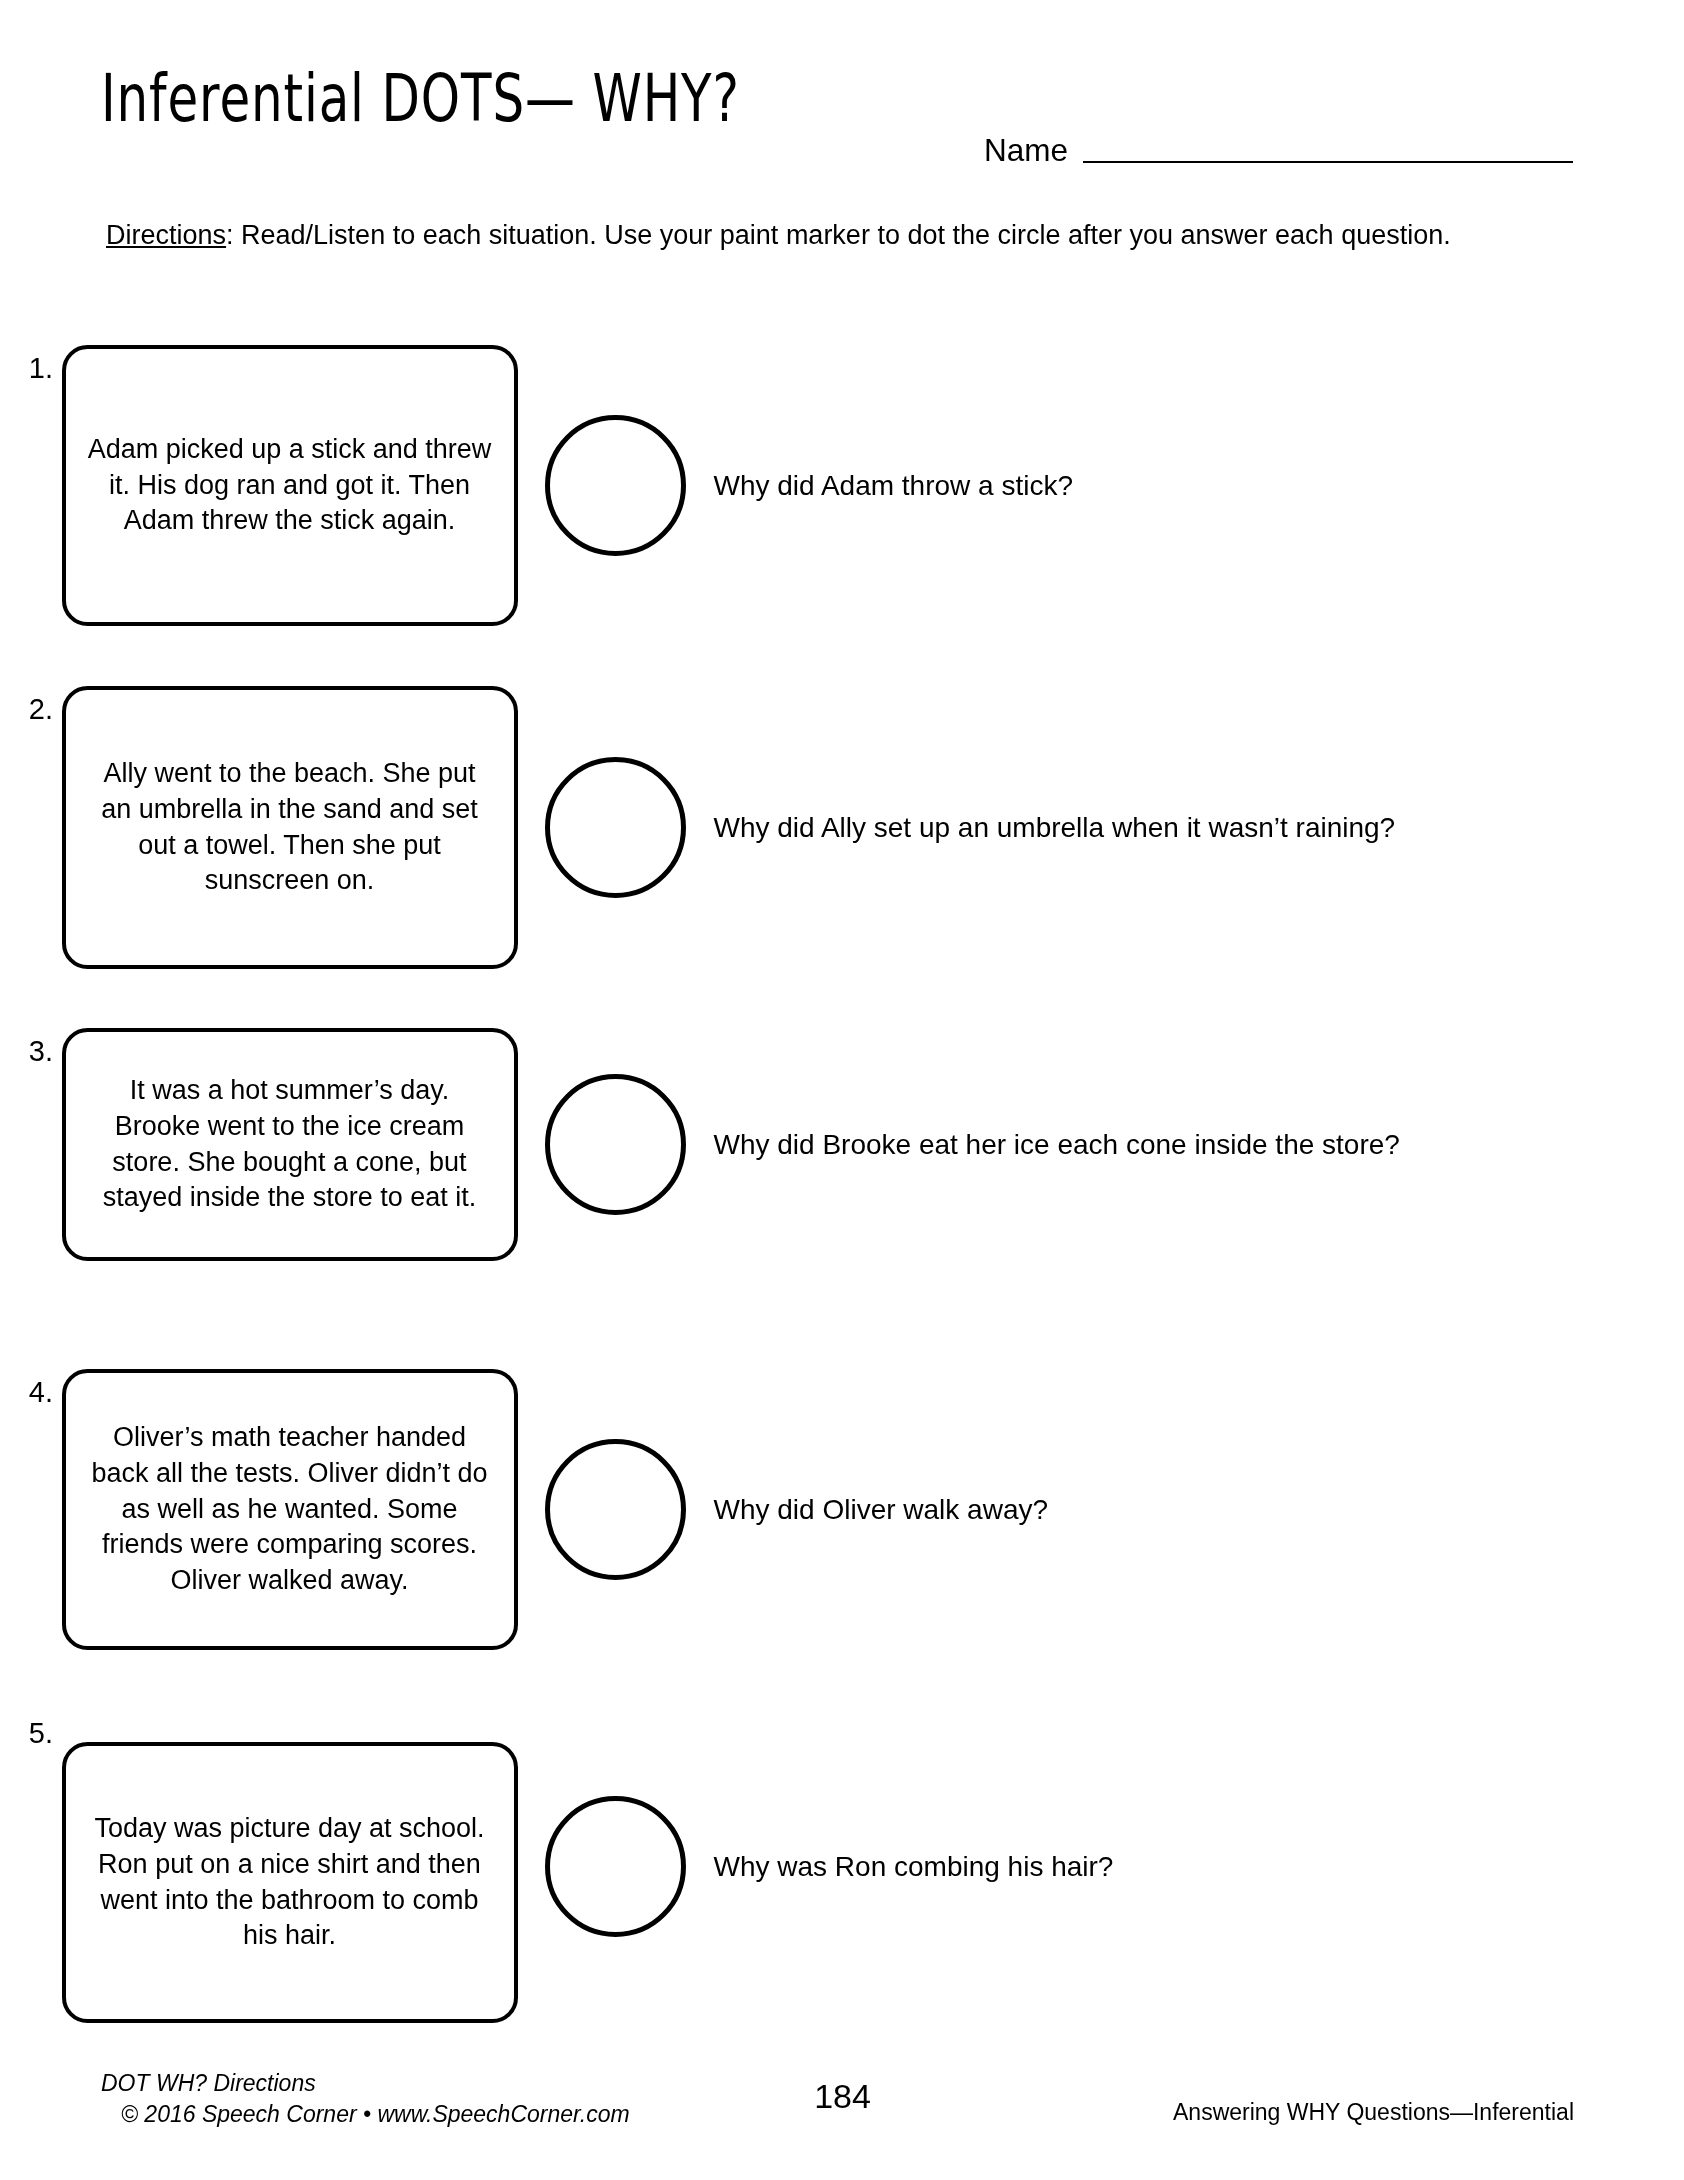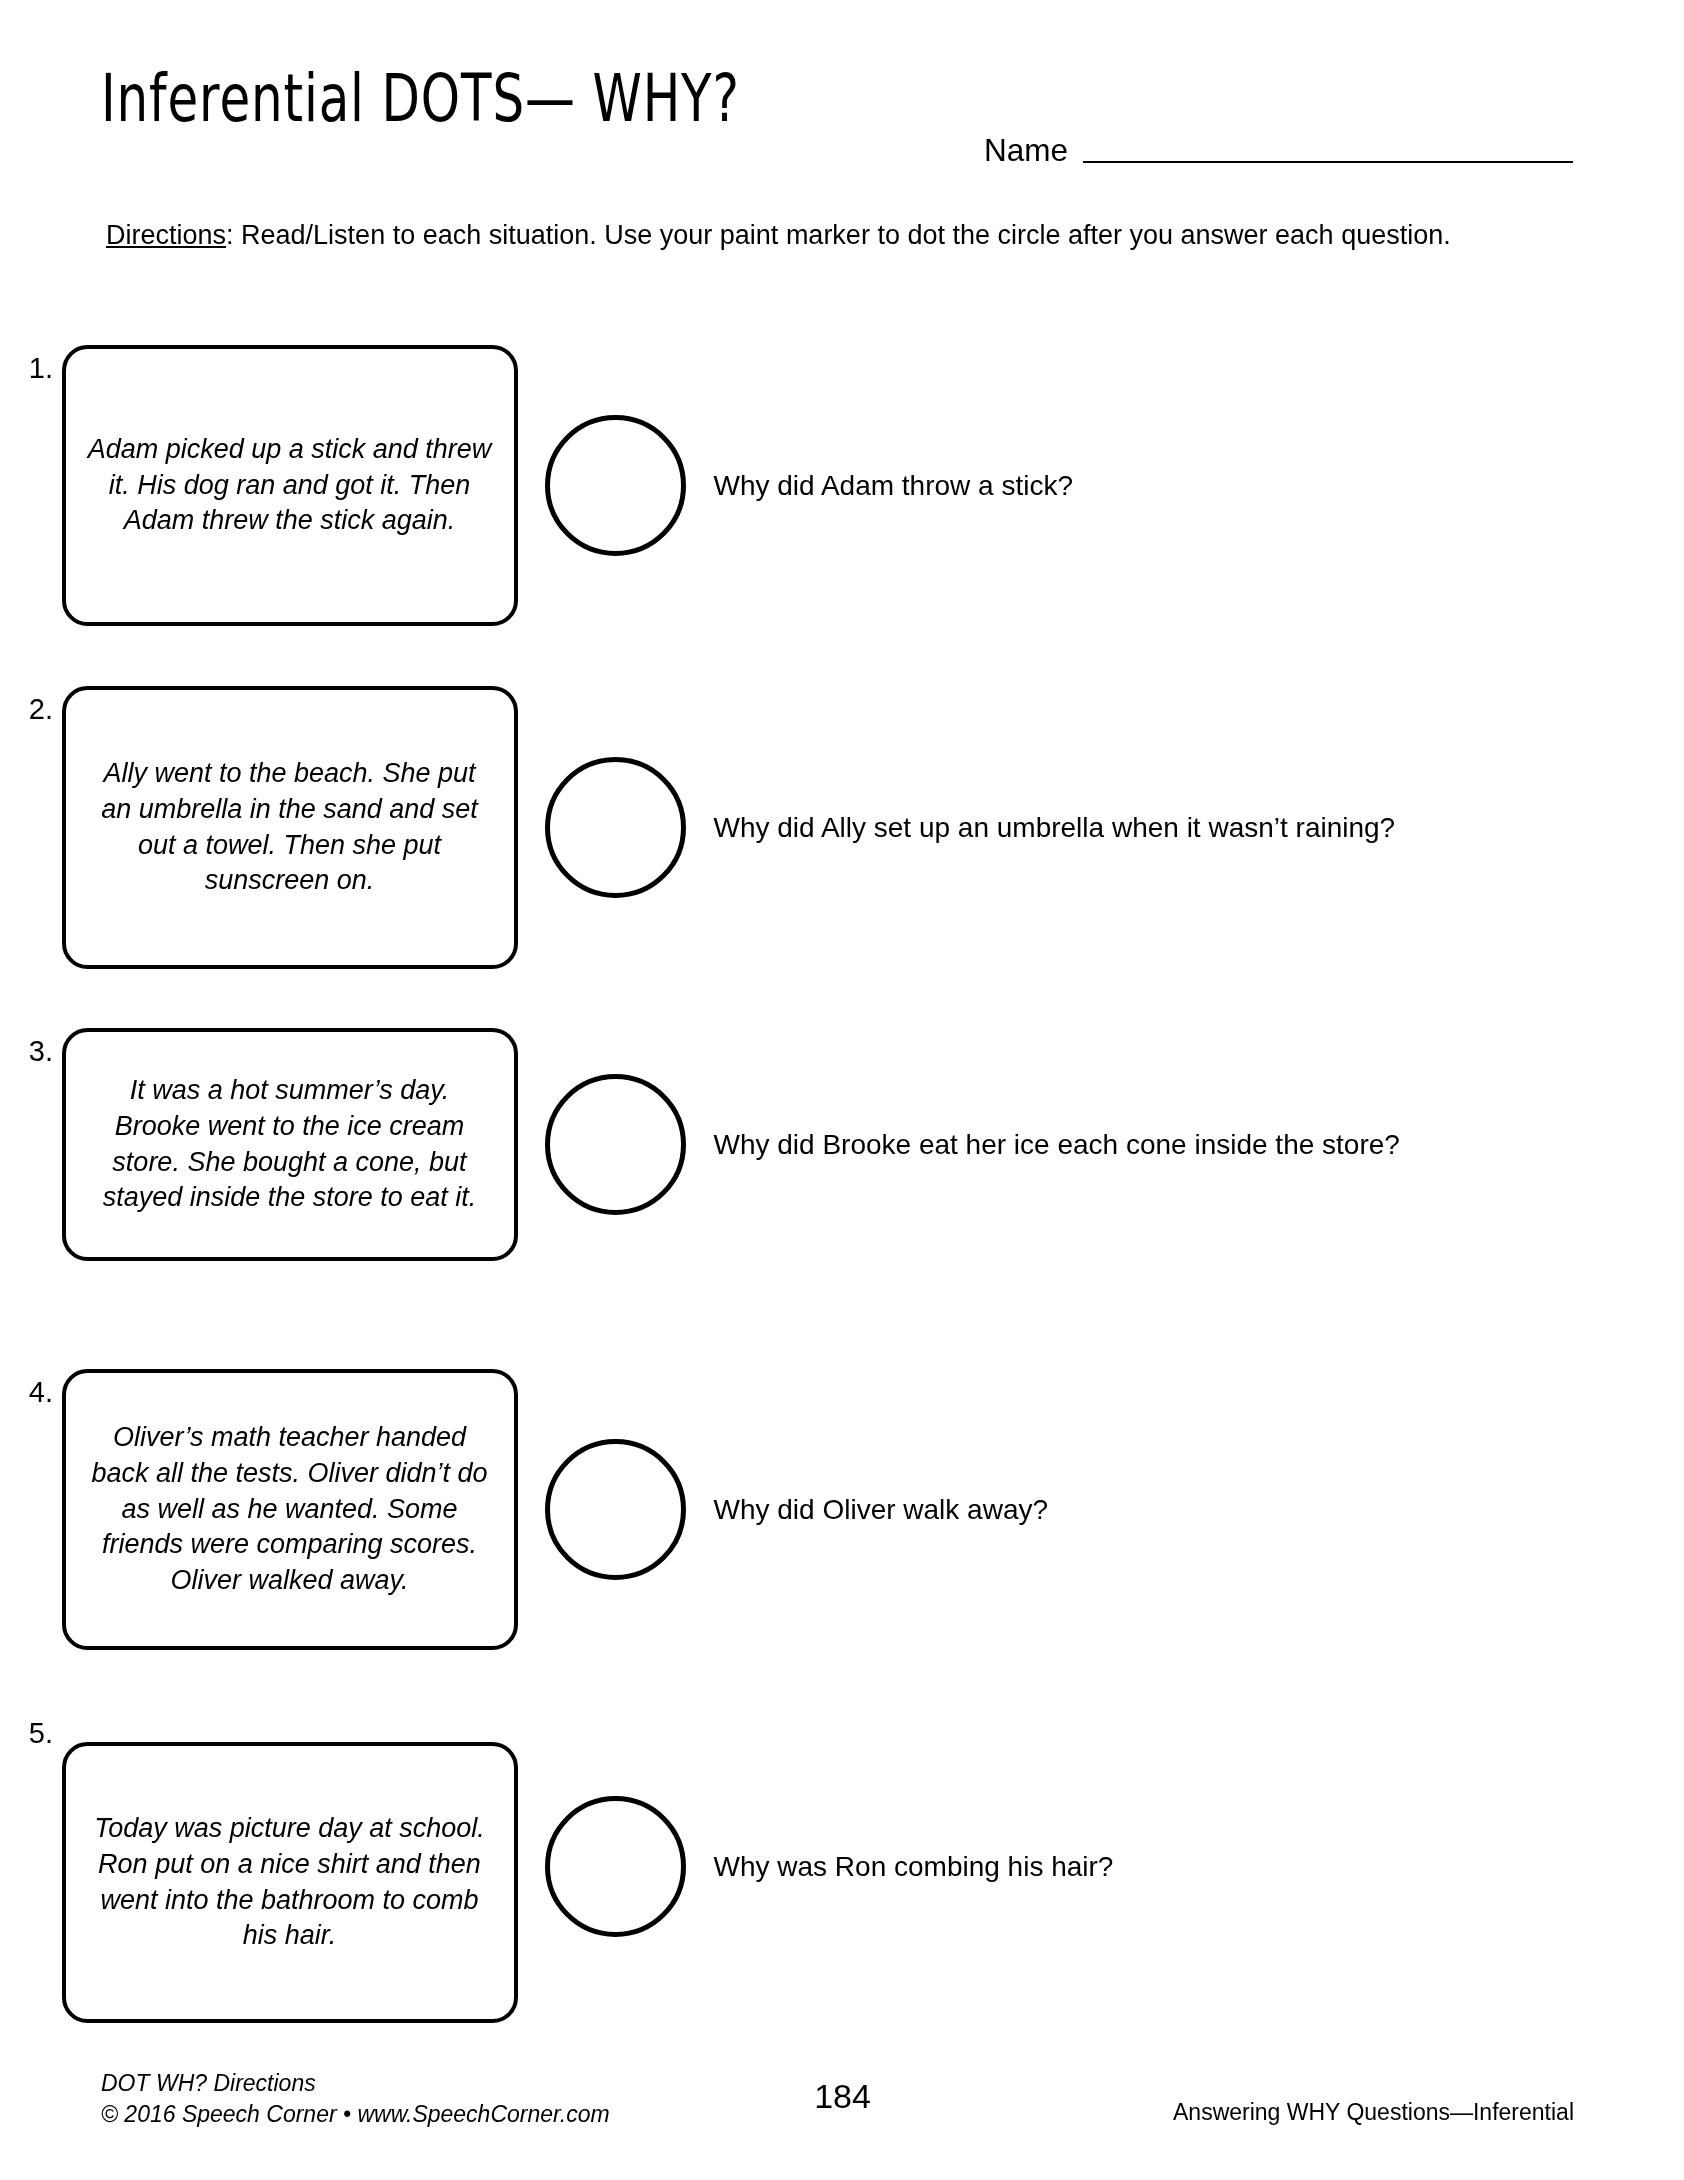--- a/index.html
+++ b/index.html
@@ -100,21 +100,20 @@
     border: 4.3px solid #000;
     border-radius: 25.6px;
     display: flex;
     align-items: center;
     justify-content: center;
     padding: 12px 22px;
     font-size: 27px;
     line-height: 1.33;
     text-align: center;
     flex: 0 0 auto;
-    font-style: italic;
   }
   .circle {
     box-sizing: border-box;
     width: 141px;
     height: 141px;
     border: 5.1px solid #000;
     border-radius: 50%;
     flex: 0 0 auto;
     position: relative;
   }
@@ -159,21 +158,21 @@
     height: 77px;
   }
   .footer-left {
     position: absolute;
     left: 101px;
     top: 0;
     font-size: 23px;
     font-style: italic;
     line-height: 1.35;
   }
-  .footer-left .l2 { font-style: italic; }
+  .footer-left .l2 { font-style: italic; margin-left: 20px; }
   .footer-page {
     position: absolute;
     left: 0;
     right: 0;
     top: 8.5px;
     text-align: center;
     font-size: 34px;
   }
   .footer-right {
     position: absolute;

